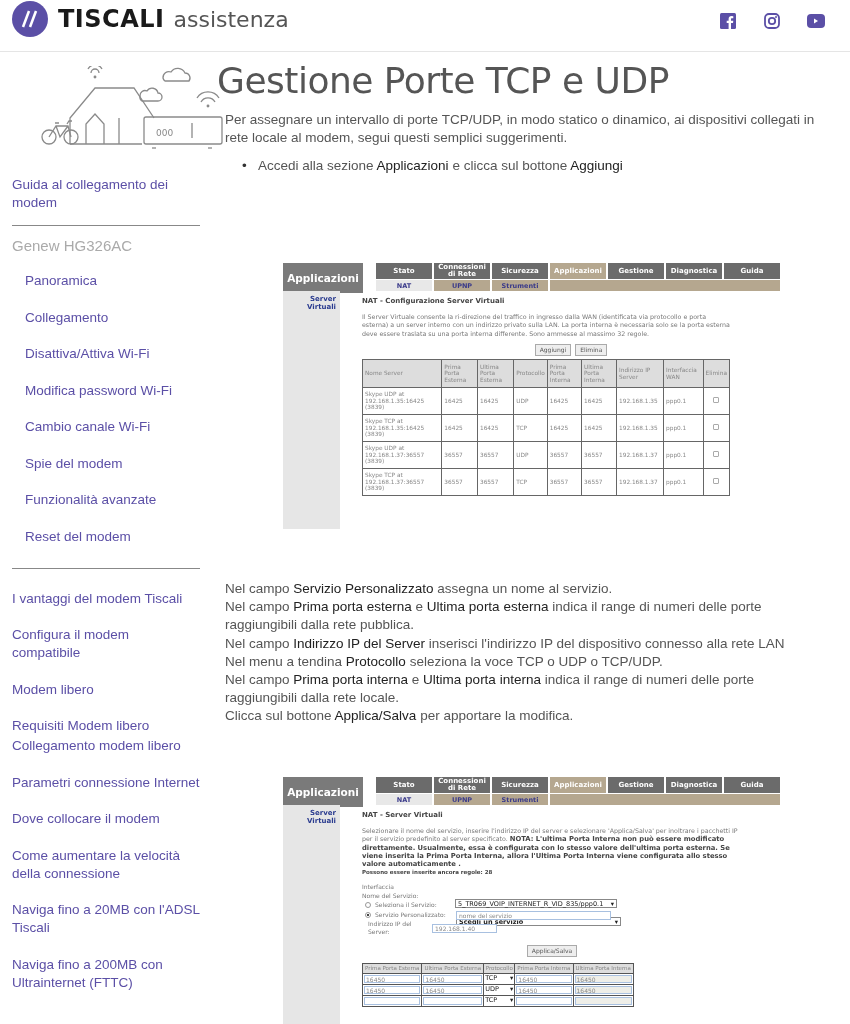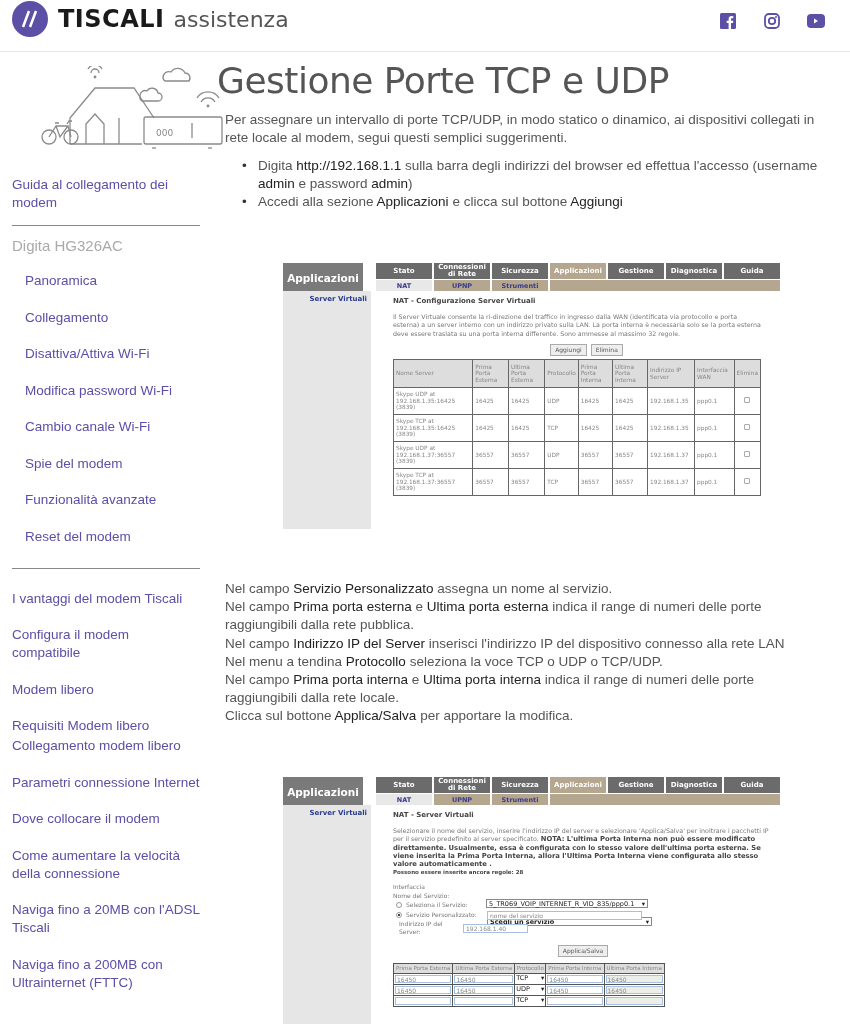--- a/index.html
+++ b/index.html
@@ -42,21 +42,21 @@
   .r-top { display: flex; height: 28px; }
   .r-title { width: 80px; background: #7a7a7a; color: #fff; font-weight: bold; font-size: 10.5px; display: flex; align-items: center; justify-content: center; height: 30px; }
   .r-tabs { flex: 1; display: flex; flex-direction: column; margin-left: 13px; border-radius: 12px; }
   .r-maintabs { display: flex; height: 17px; gap: 2px; }
   .r-maintab { flex: 1; background: #6b6b6b; color: #fff; font-size: 7px; font-weight: bold; display: flex; align-items: center; justify-content: center; text-align: center; line-height: 7px; }
   .r-maintab.active { background: #b5a78f; }
   .r-subtabs { display: flex; height: 11px; background: #b5a78f; margin-top: 1px; }
   .r-subtab { width: 58px; font-size: 6.5px; font-weight: bold; color: #3a3a8a; display: flex; align-items: center; justify-content: center; border-right: 2px solid #fff; }
   .r-subtab.active { background: #e8e8e8; }
   .r-body { display: flex; }
-  .r-side { width: 88px; background: #e6e6e6; font-size: 7px; font-weight: bold; color: #2a3b8f; text-align: right; padding: 4px 4px 0 0; }
+  .r-side { width: 57px; background: #e6e6e6; font-size: 7px; font-weight: bold; color: #2a3b8f; text-align: right; padding: 4px 4px 0 0; }
   .r-main { flex: 1; padding: 6px 0 0 22px; font-size: 6.3px; color: #777; line-height: 8.2px; }
   .r-h { color: #444; font-weight: bold; font-size: 7px; margin-bottom: 8px; }
   .r-btns { text-align: center; margin: 6px 0 3px; }
   .r-btn { display: inline-block; border: 1px solid #aaa; background: #eee; font-size: 6px; padding: 1px 4px; color: #555; margin: 0 1px; }
   table.r-tbl { border-collapse: collapse; width: 368px; }
   table.r-tbl th, table.r-tbl td { border: 1px solid #666; font-size: 5.8px; color: #888; font-weight: normal; text-align: left; padding: 2px 2px; vertical-align: middle; line-height: 6.5px; }
   table.r-tbl th { background: #ddd; height: 28px; }
   table.r-tbl td { height: 27px; }
   .cbx { display: inline-block; width: 6px; height: 6px; border: 1px solid #aaa; border-radius: 1px; }
 
@@ -133,21 +133,21 @@
       <circle cx="33" cy="71" r="7"></circle>
     <path d="M11 71 L18 60 H30 L33 71 M18 60 L22 71 L30 60 M17 57 h4 M29 58 l2-3 h3"></path>
   </svg>
 </div>
 
 <h1 class="page-title">Gestione Porte TCP e UDP</h1>
 
 <nav class="sidebar">
   <a class="side-link" style="margin-top:6px;">Guida al collegamento dei modem</a>
   <div class="side-divider" style="margin-top:13px;"></div>
-  <div class="side-heading" style="margin-top:11px;">Digita HG326AC</div>
+  <div class="side-heading" style="margin-top:11px;">Genew HG326AC</div>
   <div id="subitems">
       <a class="side-sub" style="margin-top: 18px;">Panoramica</a>
       <a class="side-sub" style="margin-top: 18.5px;">Collegamento</a>
       <a class="side-sub" style="margin-top: 18.5px;">Disattiva/Attiva Wi-Fi</a>
       <a class="side-sub" style="margin-top: 18.5px;">Modifica password Wi-Fi</a>
       <a class="side-sub" style="margin-top: 18.5px;">Cambio canale Wi-Fi</a>
       <a class="side-sub" style="margin-top: 18.5px;">Spie del modem</a>
       <a class="side-sub" style="margin-top: 18.5px;">Funzionalità avanzate</a>
       <a class="side-sub" style="margin-top: 18.5px;">Reset del modem</a>
     </div>
@@ -161,21 +161,20 @@
       <a class="side-link" style="margin-top: 18.5px;">Parametri connessione Internet</a>
       <a class="side-link" style="margin-top: 18.5px;">Dove collocare il modem</a>
       <a class="side-link" style="margin-top: 18.5px;">Come aumentare la velocità della connessione</a>
       <a class="side-link" style="margin-top: 18.5px;">Naviga fino a 20MB con l'ADSL Tiscali</a>
       <a class="side-link" style="margin-top: 18.5px;">Naviga fino a 200MB con Ultrainternet (FTTC)</a>
     </div>
 </nav>
 
 <p class="content intro">Per assegnare un intervallo di porte TCP/UDP, in modo statico o dinamico, ai dispositivi collegati in rete locale al modem, segui questi semplici suggerimenti.</p>
 <ul class="content bullets" id="bullets">
-    <li><span>Digita </span><b>http://192.168.1.1</b><span> sulla barra degli indirizzi del browser ed effettua l'accesso (username </span><b>admin</b><span> e password </span><b>admin</b><span>)</span></li>
     <li><span>Accedi alla sezione </span><b>Applicazioni</b><span> e clicca sul bottone </span><b>Aggiungi</b></li>
   </ul>
 
 <div class="router" style="top:263px; height:268px;">
   <div class="r-top">
     <div class="r-title">Applicazioni</div>
     <div class="r-tabs">
       <div class="r-maintabs" id="maintabs1">
           <div class="r-maintab">Stato</div>
           <div class="r-maintab">Connessioni di Rete</div>

